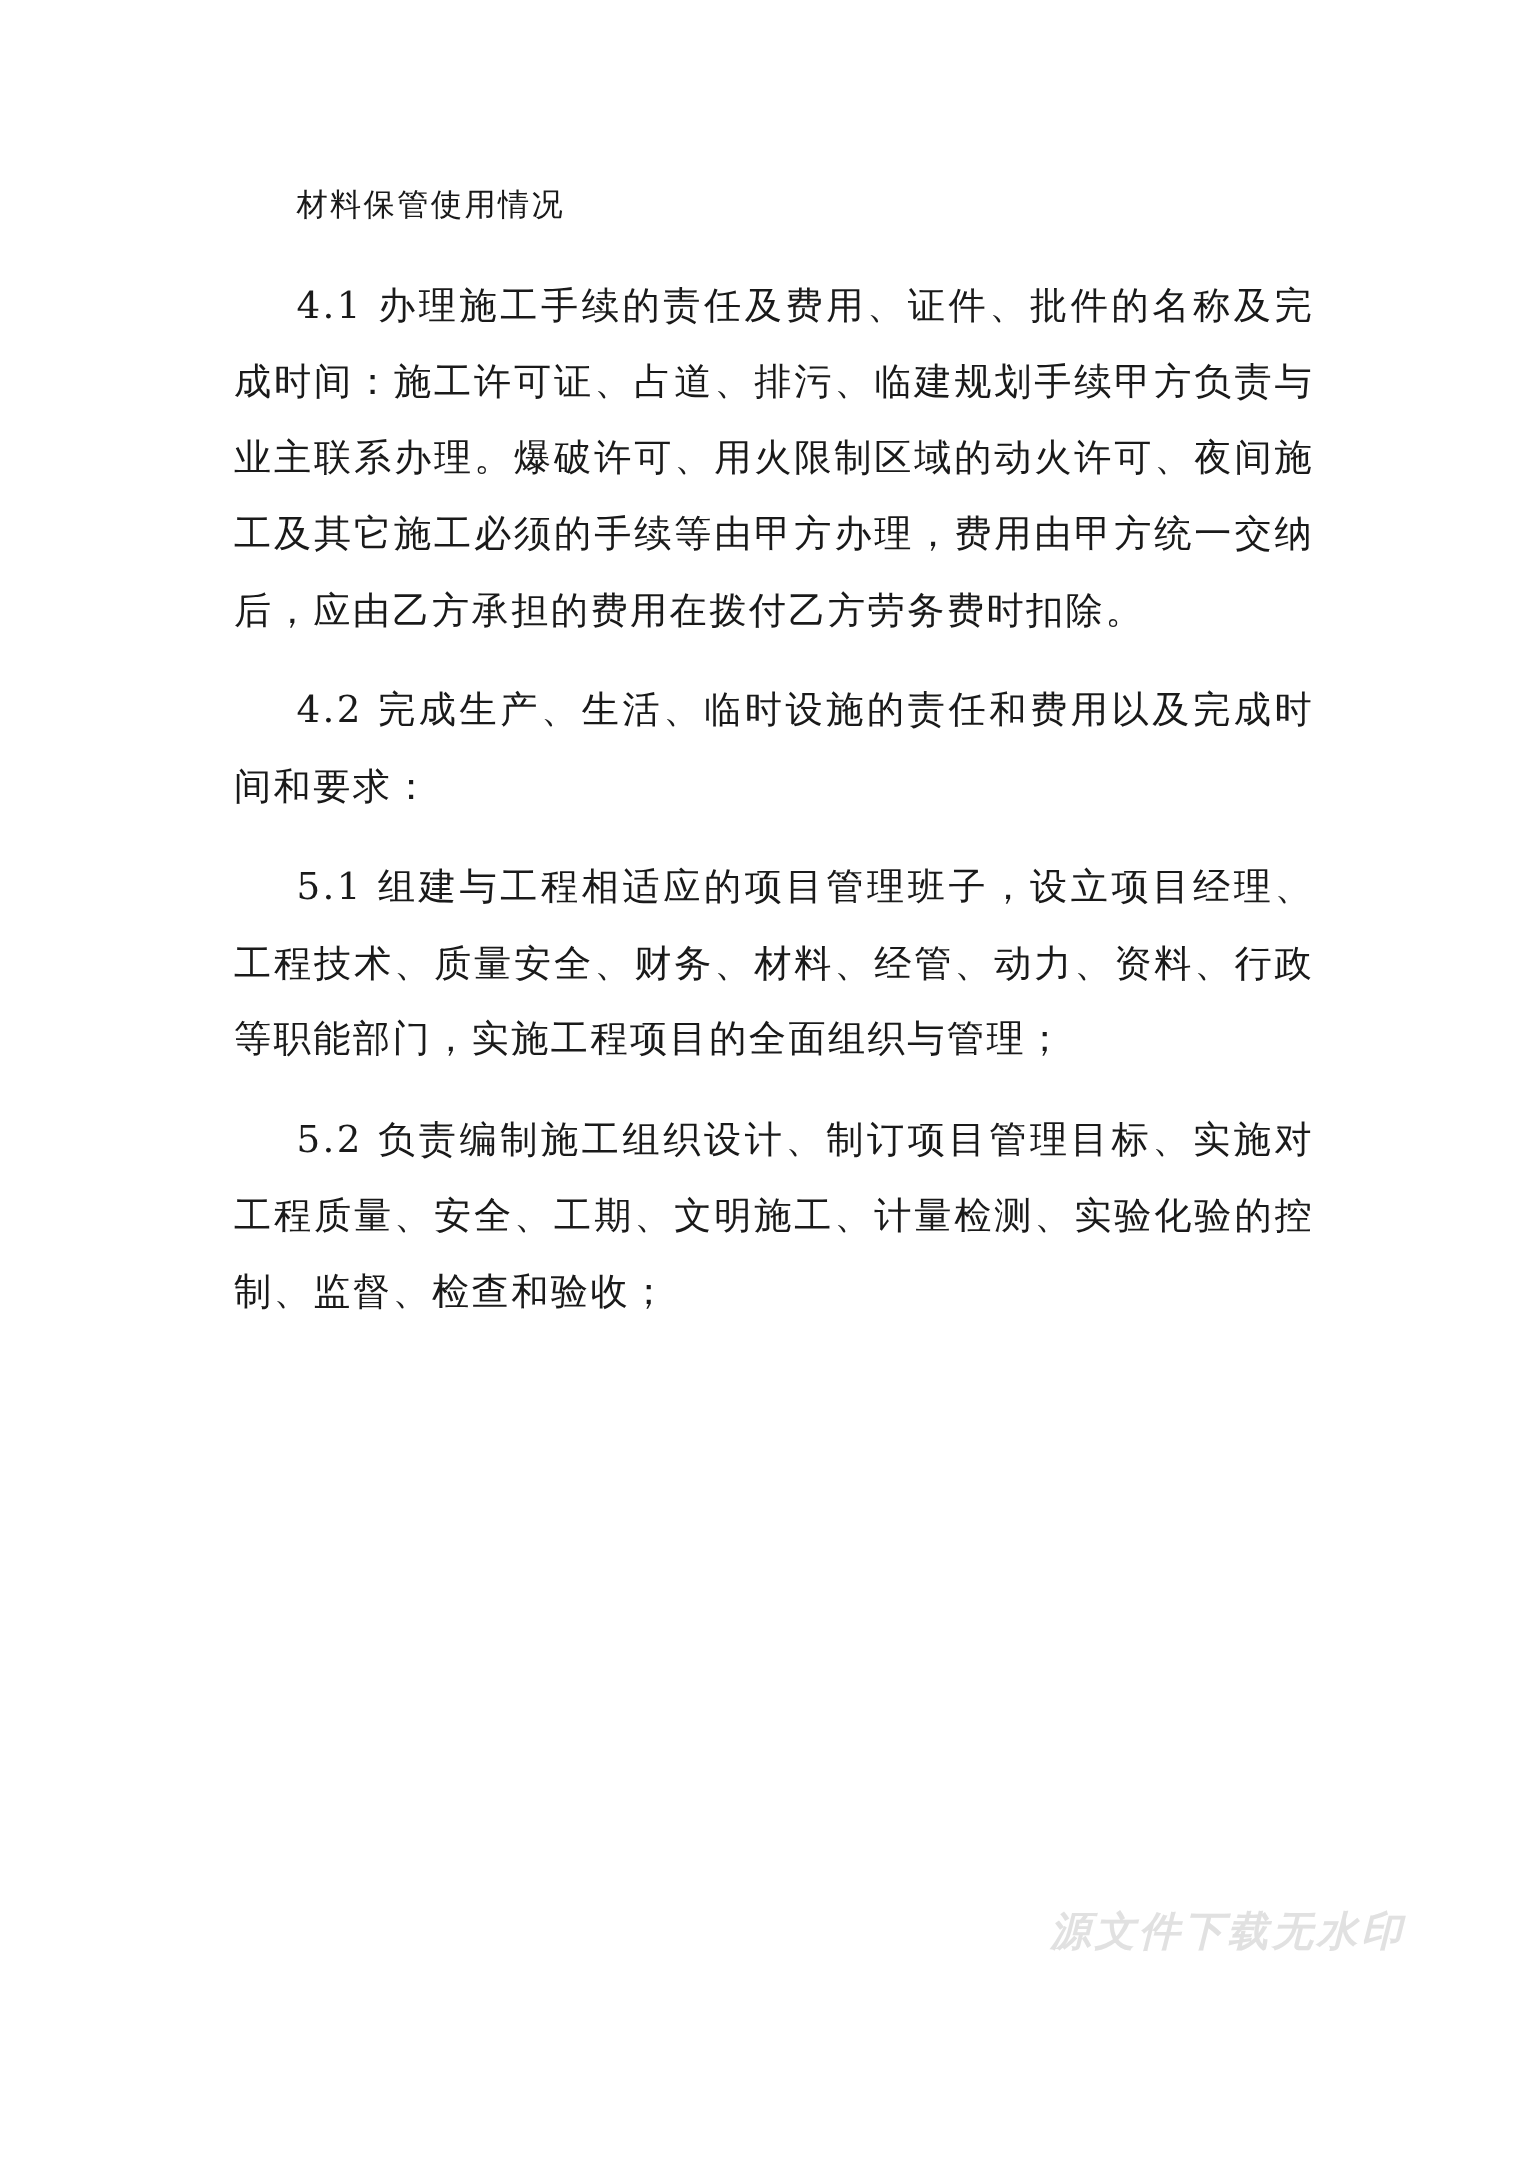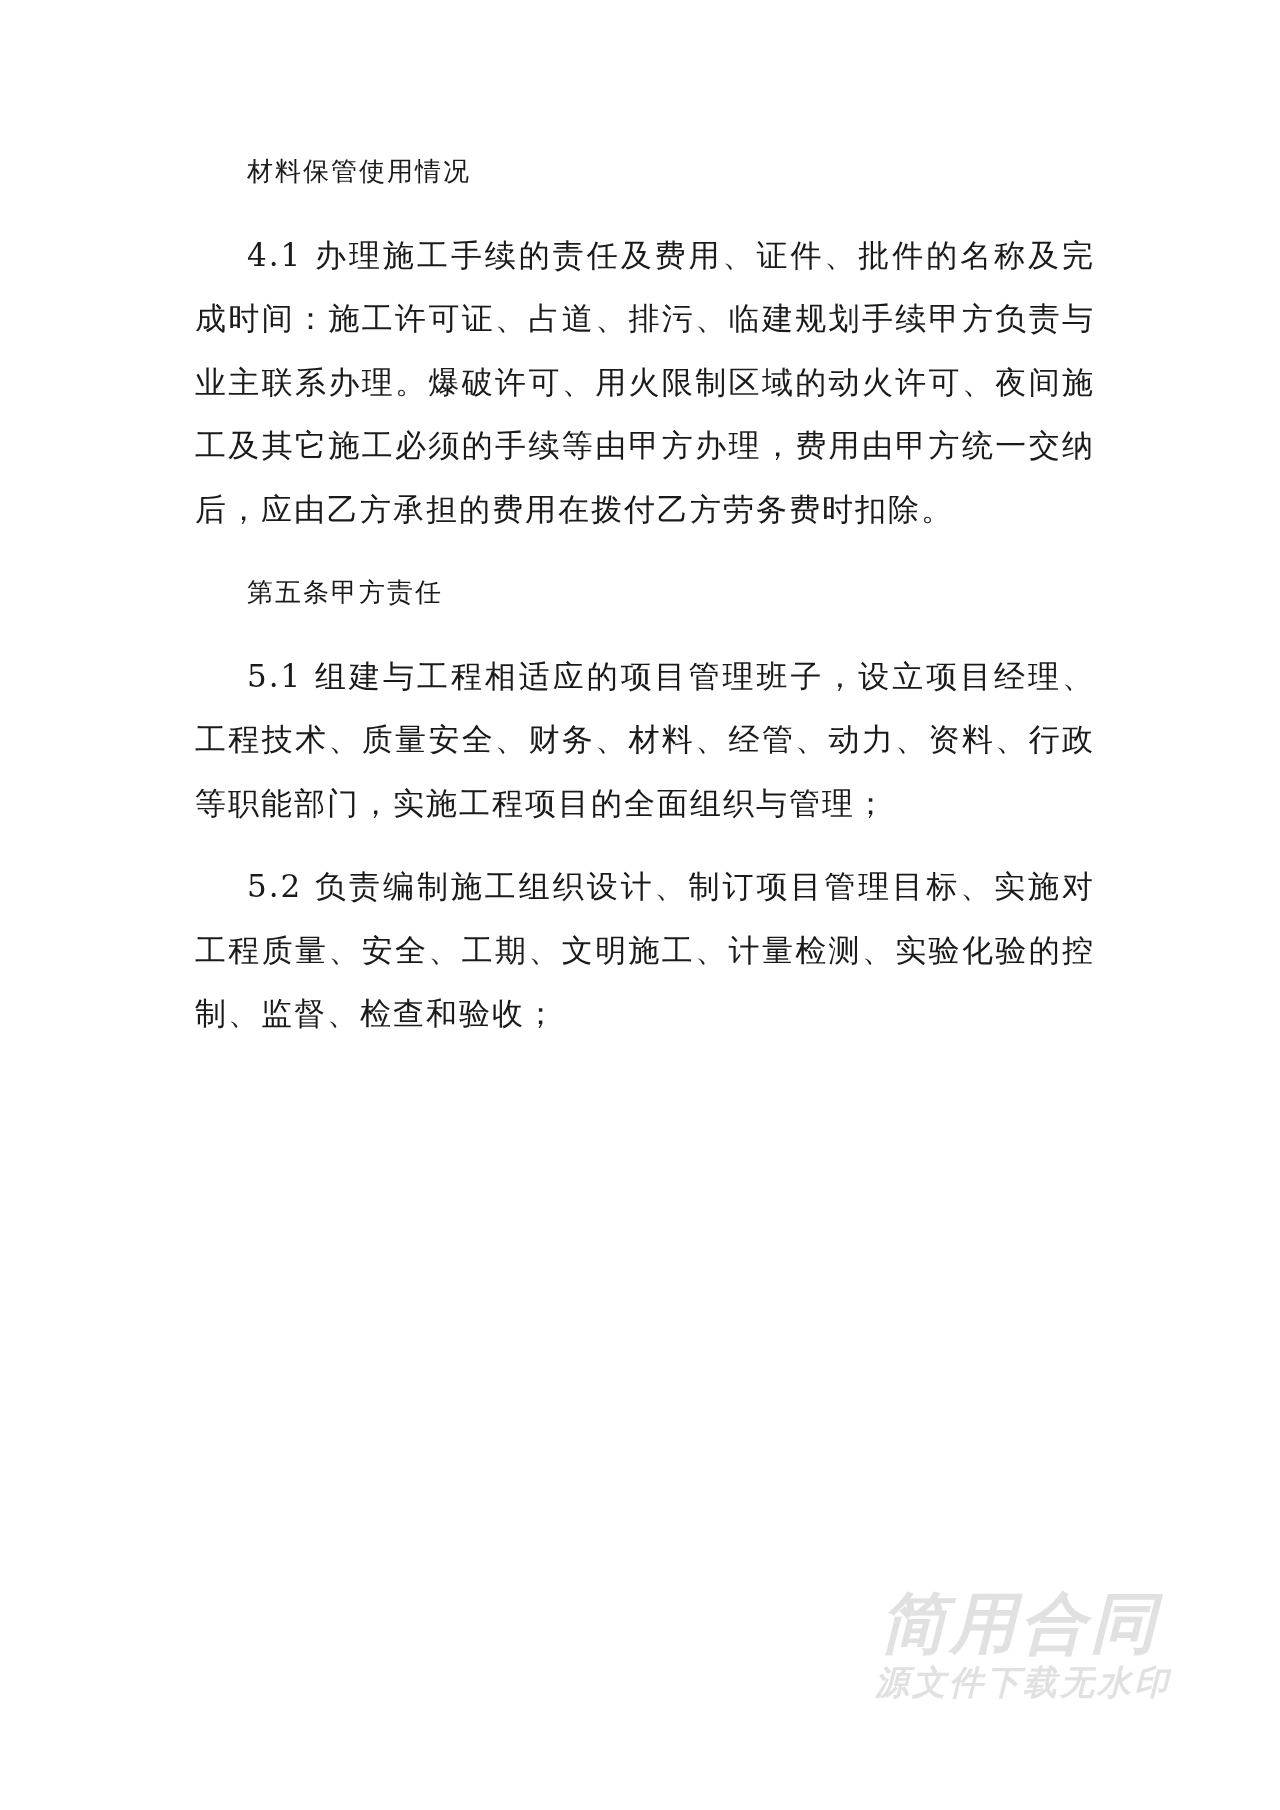--- a/index.html
+++ b/index.html
@@ -66,22 +66,21 @@
       margin-left: -5px;
       white-space: nowrap;
     }
   </style>
 </head>
 <body>
 
 <div class="page">
   <div class="heading">材料保管使用情况</div>
   <p class="para">4.1 办理施工手续的责任及费用、证件、批件的名称及完成时间：施工许可证、占道、排污、临建规划手续甲方负责与业主联系办理。爆破许可、用火限制区域的动火许可、夜间施工及其它施工必须的手续等由甲方办理，费用由甲方统一交纳后，应由乙方承担的费用在拨付乙方劳务费时扣除。</p>
+  <p class="para">4.2 完成生产、生活、临时设施的责任和费用以及完成时间和要求：</p>
 
-  <div class="heading">第五条甲方责任</div>
   <p class="para">5.1 组建与工程相适应的项目管理班子，设立项目经理、工程技术、质量安全、财务、材料、经管、动力、资料、行政等职能部门，实施工程项目的全面组织与管理；</p>
   <p class="para">5.2 负责编制施工组织设计、制订项目管理目标、实施对工程质量、安全、工期、文明施工、计量检测、实验化验的控制、监督、检查和验收；</p>
 </div>
 
 <div class="watermark">
-  <div class="wm-title">简用合同</div>
   <div class="wm-sub">源文件下载无水印</div>
 </div>
 
 </body></html>

